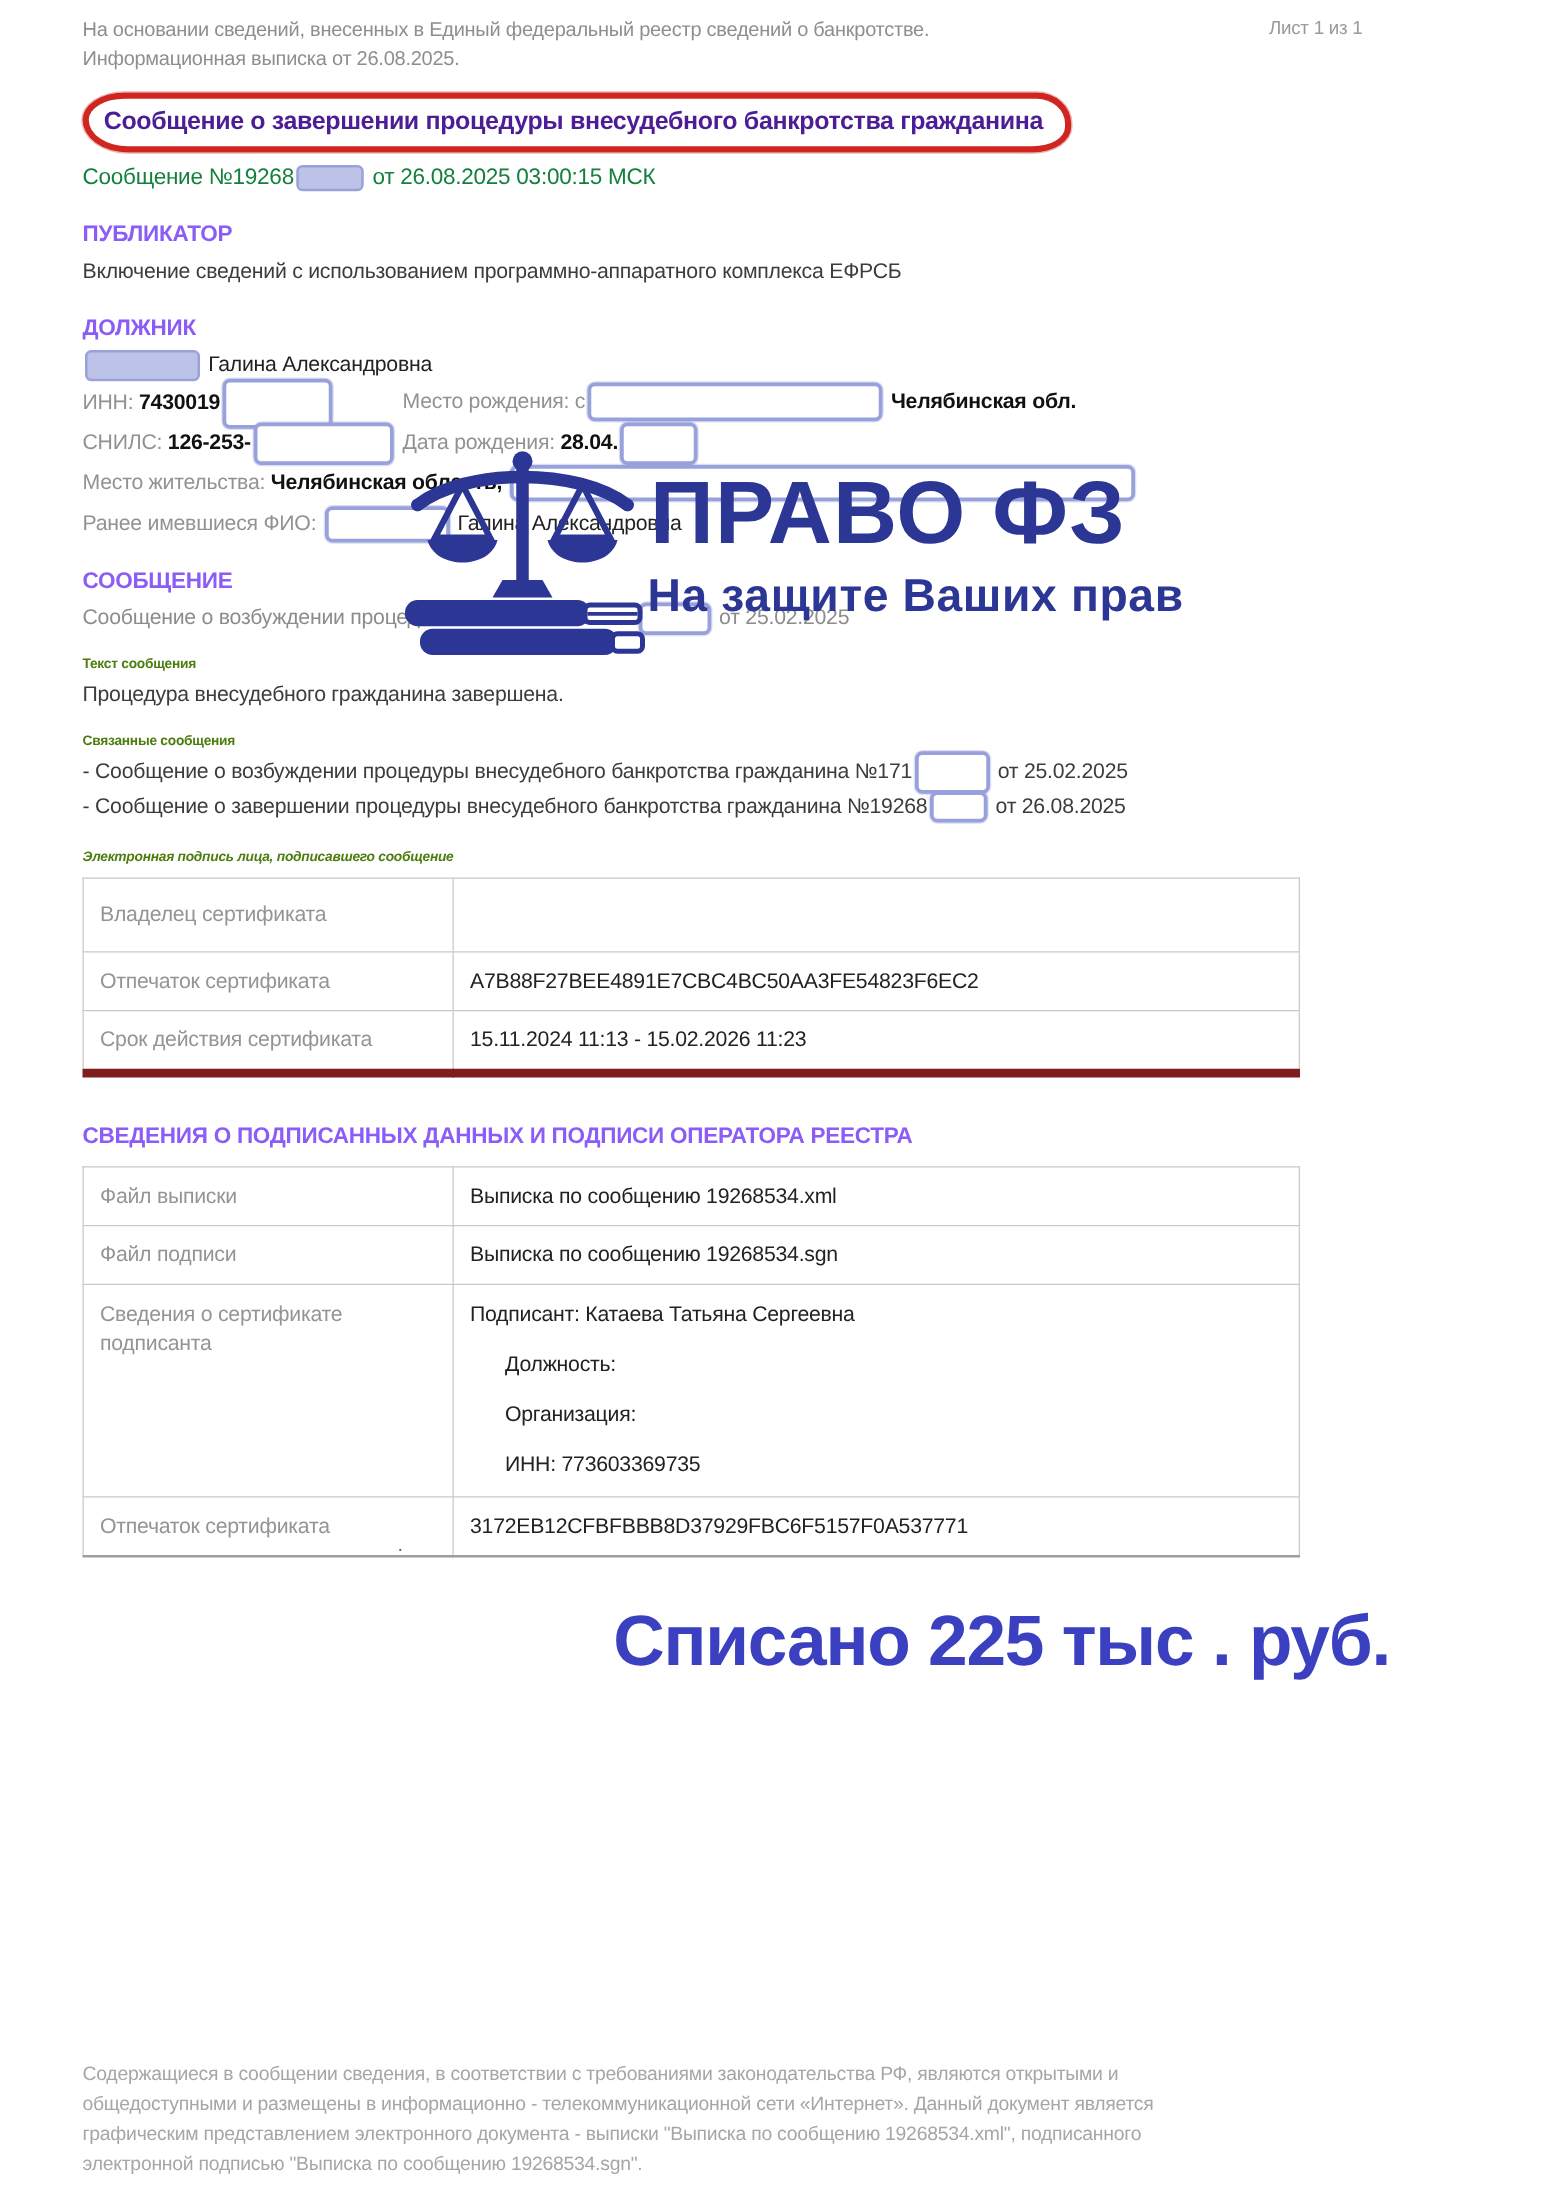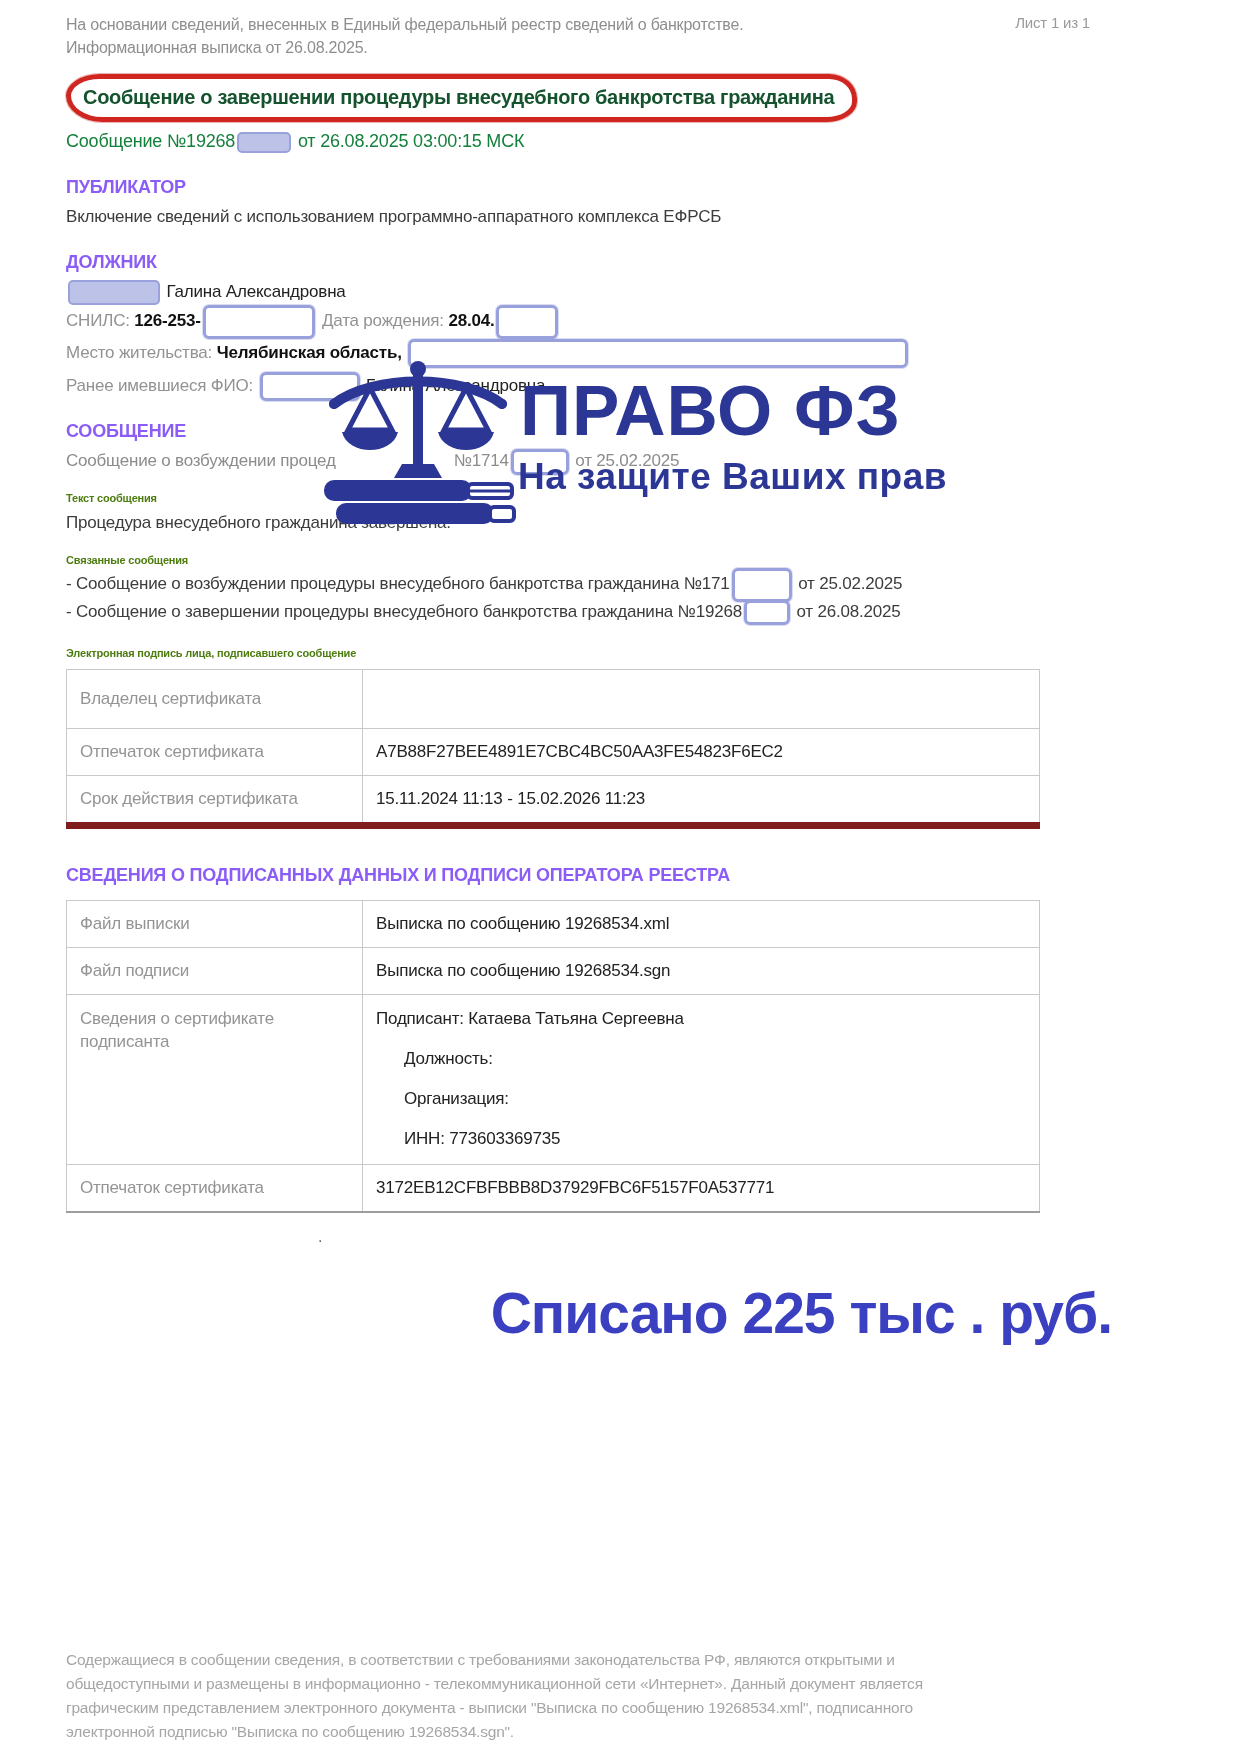--- a/index.html
+++ b/index.html
@@ -13,21 +13,21 @@
 
   .hdr { font-size:16px; color:#8e8e8e; line-height:1.42; }
   .sheet { position:absolute; top:14px; right:150px; font-size:15px; color:#9a9a9a; }
 
   .red-ellipse {
     margin-top:15px; display:inline-block; padding:7px 18px 8px 12px;
     border:5px solid #cf2621;
     border-radius:46px 38px 42px 50px / 30px 34px 28px 36px;
     box-shadow:0 0 0 1px rgba(207,38,33,.35);
   }
-  .doc-title { font-size:20px; font-weight:bold; color:#14532d; letter-spacing:-0.3px; }
+  .doc-title { font-size:20px; font-weight:bold; color:#4c1d95; letter-spacing:-0.3px; }
 
   .meta { margin-top:9px; font-size:18px; color:#15803d; }
 
   h2.caps { margin-top:25px; font-size:18px; font-weight:bold; color:#8b5cf6; letter-spacing:-0.2px; }
   h3.sub  { margin-top:21px; font-size:11px; font-weight:bold; color:#4d7c0f; }
   .body-line { margin-top:9px; font-size:17px; color:#3c3c3c; }
 
   .lbl { color:#929292; }
   .val { color:#111; font-weight:bold; }
   .val-reg { color:#222; }
@@ -105,20 +105,31 @@
     <h2 class="caps">ПУБЛИКАТОР</h2>
     <div class="body-line">Включение сведений с использованием программно-аппаратного комплекса ЕФРСБ</div>
 
     <h2 class="caps">ДОЛЖНИК</h2>
 
     <div class="body-line">
       <span class="rscribble" style="width:92px;height:25px;"></span>
       <span class="val-reg">Галина Александровна</span>
     </div>
 
+    <div class="pair-row">
+      <div class="pair-left">
+        <span class="lbl">ИНН:</span>
+        <span class="val">7430019</span><span class="rbox" style="width:88px;height:40px;"></span>
+      </div>
+      <div>
+        <span class="lbl">Место рождения:</span>
+        <span class="lbl">с</span><span class="rbox" style="width:236px;height:31px;"></span>
+        <span class="val">Челябинская обл.</span>
+      </div>
+    </div>
 
     <div class="pair-row">
       <div class="pair-left">
         <span class="lbl">СНИЛС:</span>
         <span class="val">126-253-</span><span class="rbox" style="width:112px;height:34px;"></span>
       </div>
       <div>
         <span class="lbl">Дата рождения:</span>
         <span class="val">28.04.</span><span class="rbox" style="width:62px;height:34px;"></span>
       </div>
@@ -149,21 +160,21 @@
     <h3 class="sub">Связанные сообщения</h3>
     <div class="related-item">
       <span>- Сообщение о возбуждении процедуры внесудебного банкротства гражданина №171</span><span class="rbox" style="width:60px;height:34px;"></span>
       <span>от 25.02.2025</span>
     </div>
     <div class="related-item">
       <span>- Сообщение о завершении процедуры внесудебного банкротства гражданина №19268</span><span class="rbox" style="width:46px;height:25px;"></span>
       <span>от 26.08.2025</span>
     </div>
 
-    <h3 class="sub" style="margin-top:25px;">Электронная подпись лица, подписавшего сообщение</h3>
+    <h3 class="sub" style="margin-top:25px;font-style:italic;">Электронная подпись лица, подписавшего сообщение</h3>
     <table class="grid t1">
       <tbody>
         <tr class="tall">
           <td class="c1">Владелец сертификата</td>
           <td class="c2"></td>
         </tr>
         <tr>
           <td class="c1">Отпечаток сертификата</td>
           <td class="c2">A7B88F27BEE4891E7CBC4BC50AA3FE54823F6EC2</td>
         </tr>

